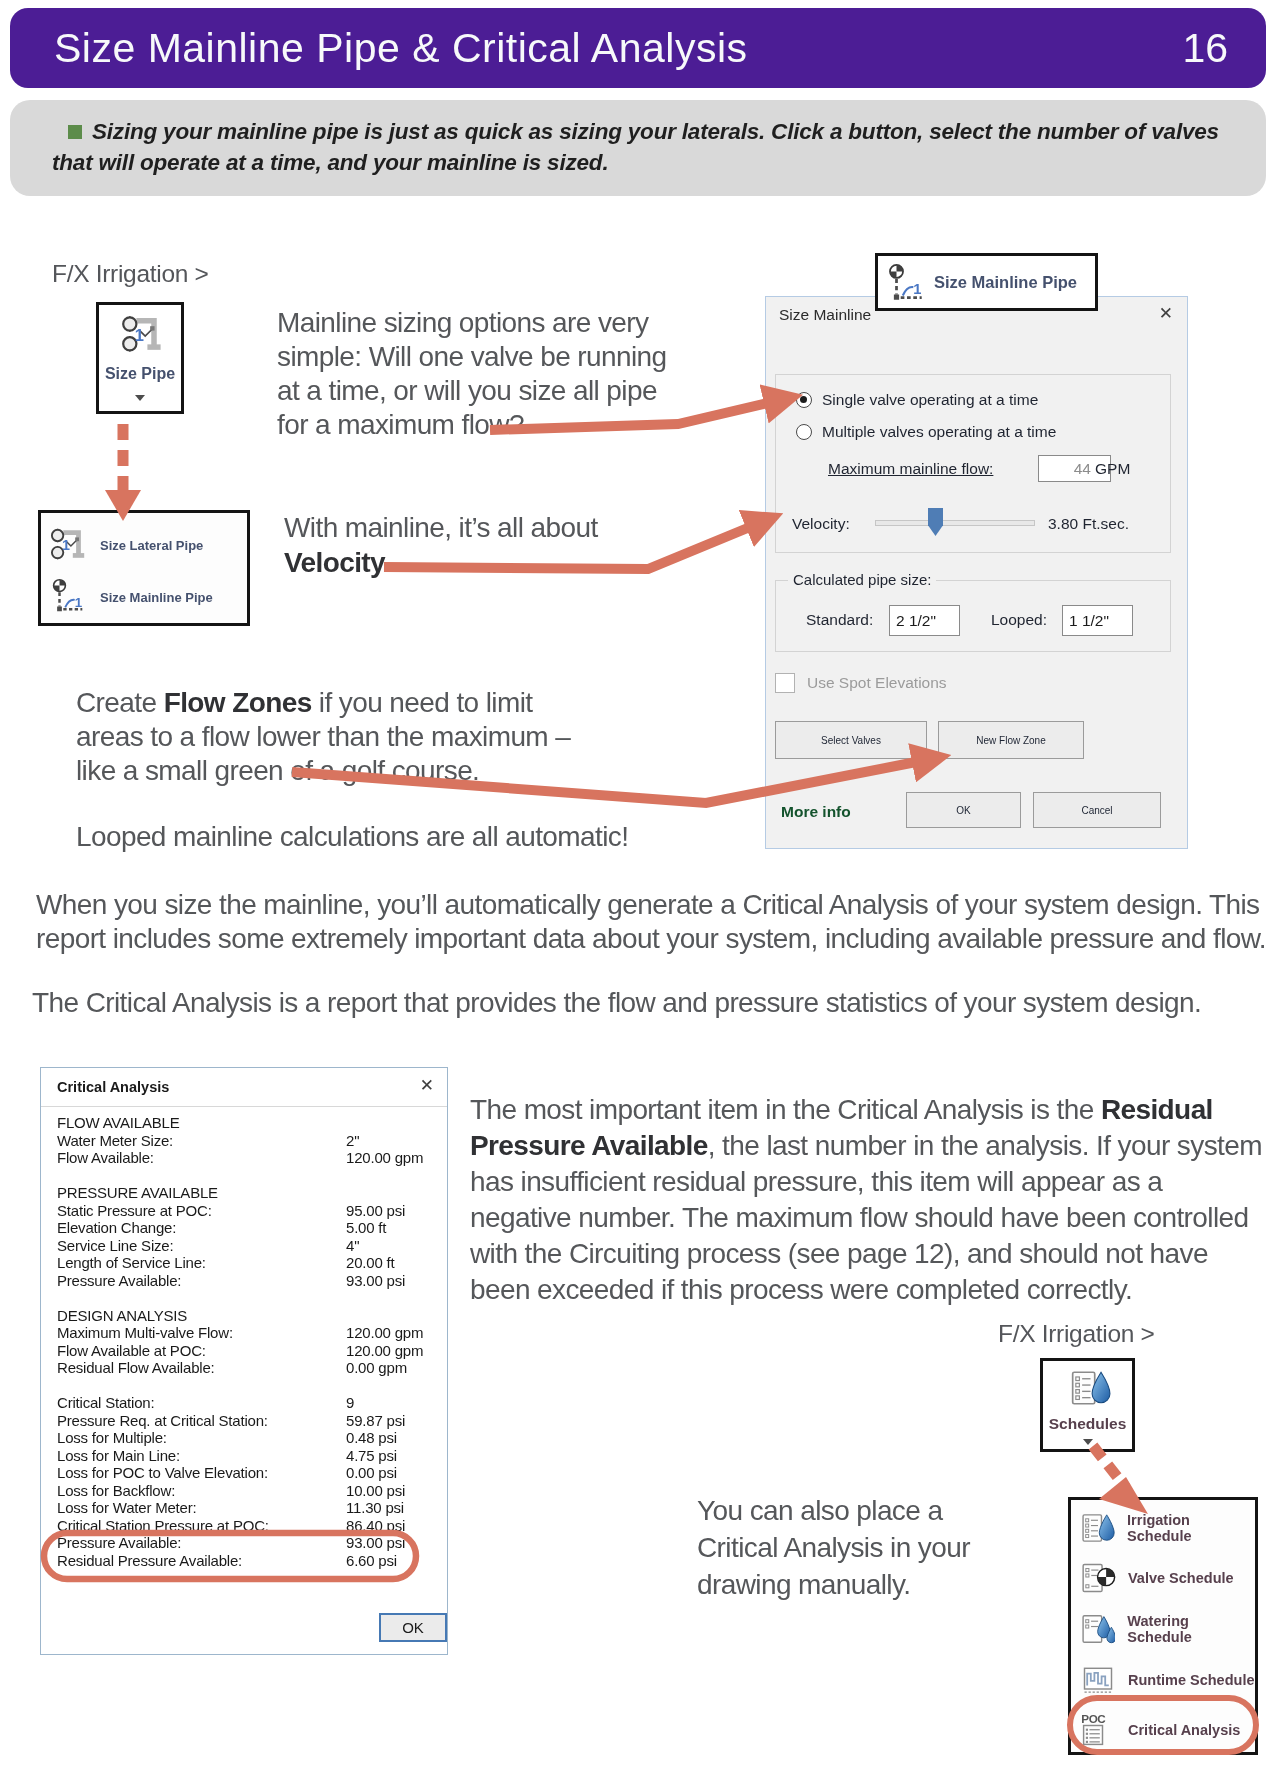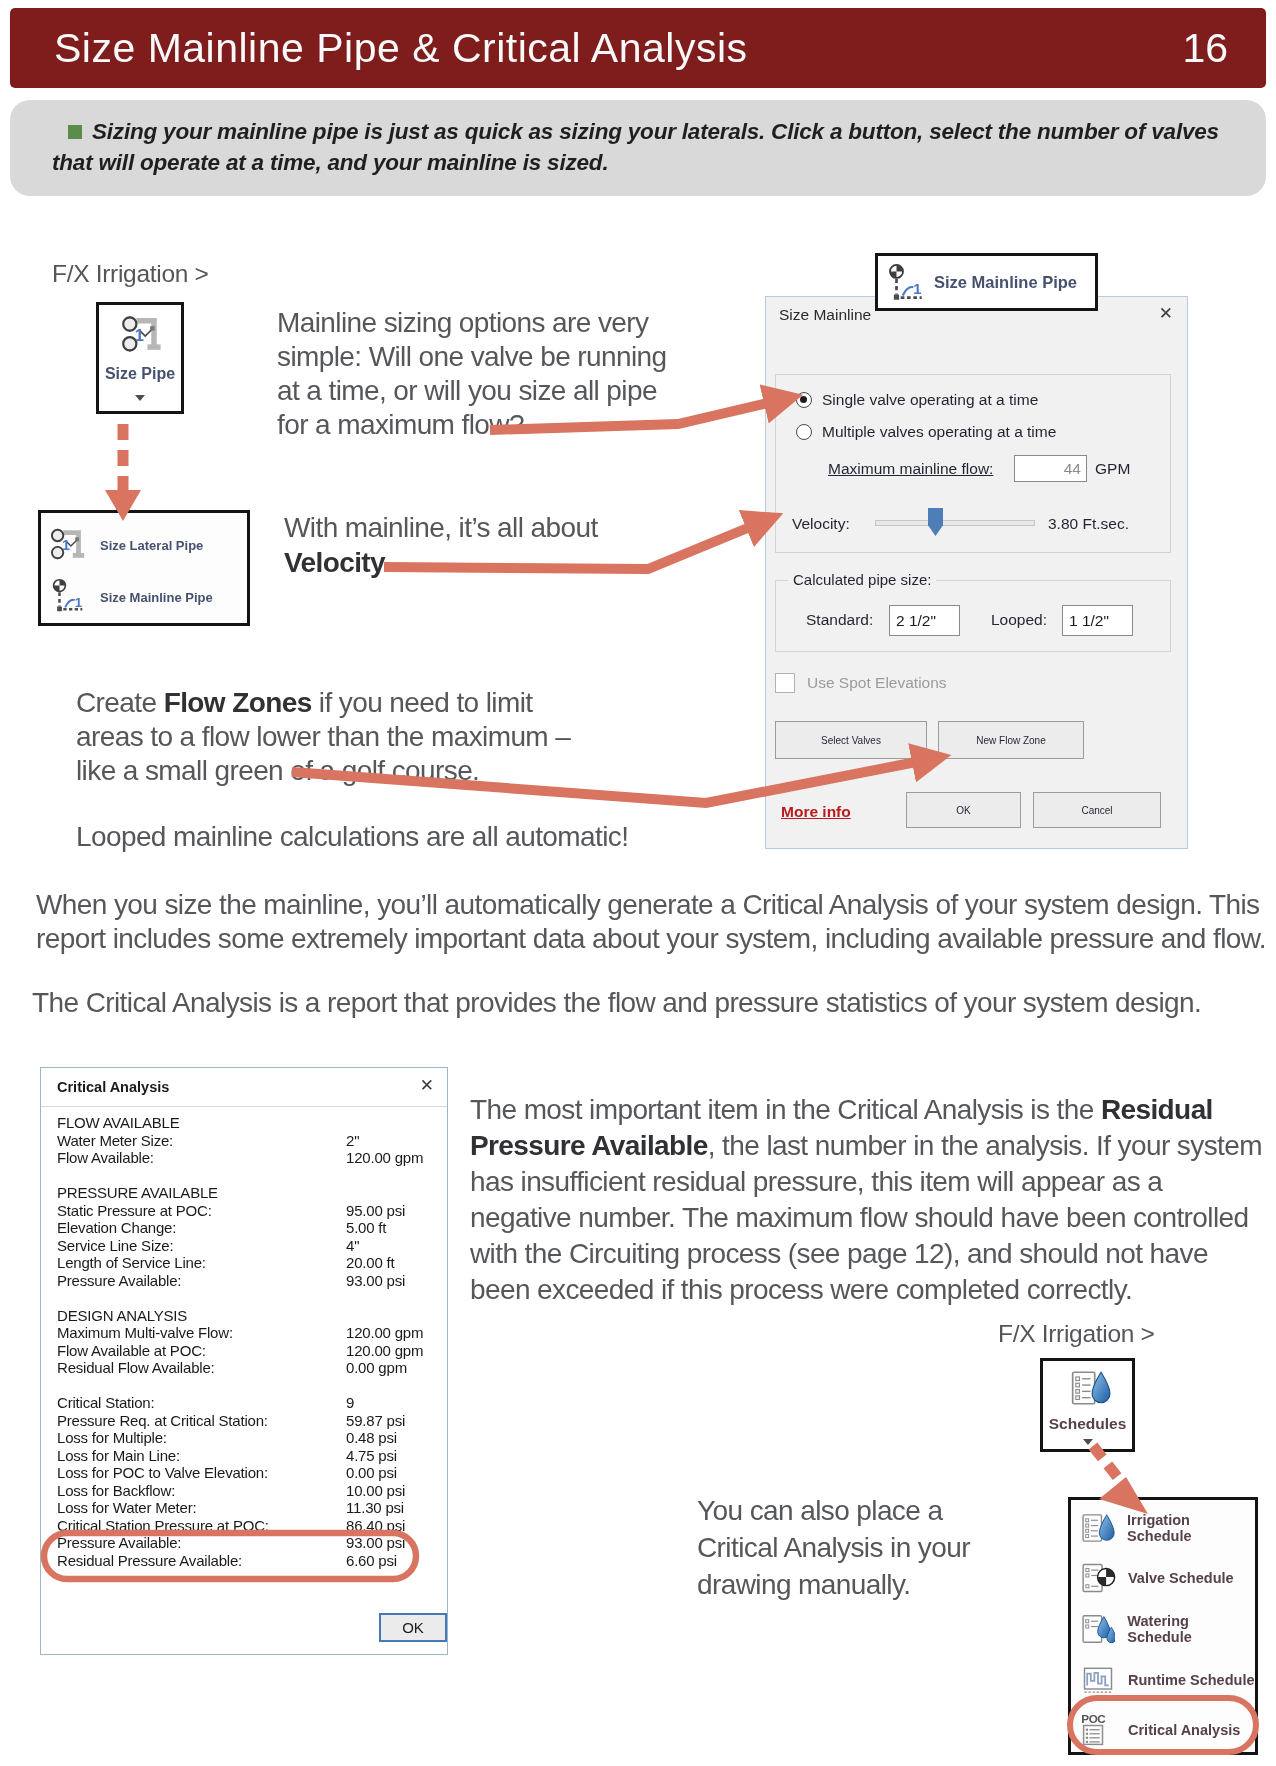--- a/index.html
+++ b/index.html
@@ -1,21 +1,21 @@
 <!DOCTYPE html>
 <html><head>
 <meta charset="utf-8">
 <style>
   html,body{margin:0;padding:0;background:#ffffff;}
   .page{position:relative;width:1276px;height:1766px;background:#fff;overflow:hidden;
         font-family:"Liberation Sans","DejaVu Sans",sans-serif;}
   .u{position:absolute;}
 
   
-  .hdr{left:10px;top:8px;width:1256px;height:80px;background:#7f1d1d;border-radius:5px;
+  .hdr{left:10px;top:8px;width:1256px;height:80px;background:#4c1d95;border-radius:18px;
        display:flex;align-items:center;justify-content:space-between;padding:0 38px 0 44px;box-sizing:border-box;}
   .hdr .t{color:#f7f9fa;font-size:41px;font-weight:400;letter-spacing:.5px;}
   .hdr .n{color:#f7f9fa;font-size:41px;font-weight:400;}
 
   
   .intro{left:10px;top:100px;width:1256px;height:96px;background:#d9d9d9;border-radius:20px;box-sizing:border-box;}
   .intro p{margin:0;position:absolute;left:42px;top:16px;width:1180px;font-size:22.5px;line-height:31px;
            font-weight:bold;font-style:italic;color:#1f1f1f;text-indent:16px;letter-spacing:-0.2px;}
   .bullet{display:inline-block;width:14px;height:14px;background:#5c8c4a;margin-right:10px;}
 
@@ -39,29 +39,29 @@
   .dlg{background:#f1f1f1;border:1.5px solid #b5cbe4;box-sizing:border-box;z-index:10;}
   .dlg-title{font-size:15.5px;color:#2b2b2b;}
   .close-x{font-size:17px;color:#404040;cursor:default;line-height:17px;}
   .grp{border:1px solid #d3d3d3;box-sizing:border-box;}
   .grp-legend{position:absolute;background:#f1f1f1;padding:0 5px;font-size:15px;color:#1f2430;}
   .dlbl{font-size:15.5px;color:#1f2430;white-space:nowrap;}
   .radio{width:16px;height:16px;border:1.5px solid #4a4a4a;border-radius:50%;background:#fff;box-sizing:border-box;position:relative;}
   .radio.on::after{content:"";position:absolute;left:3px;top:3px;width:7px;height:7px;border-radius:50%;background:#1c1c1c;}
   .field{background:#fff;border:1px solid #8a8a8a;box-sizing:border-box;font-size:15.5px;color:#1b1b1b;
          display:flex;align-items:center;}
-  .field.dis{color:#8c8c8c;justify-content:flex-end;padding-right:5px;}
+  .field.dis{color:#8c8c8c;justify-content:flex-end;padding-right:19px;margin-left:24px;}
   .field.pv{padding-left:6px;}
   .groove{background:#e8e8e8;border:1px solid #c6c6c6;height:4px;box-sizing:content-box;}
   .thumb{width:15px;height:28px;background:#4f7db5;clip-path:polygon(0 0,100% 0,100% 62%,50% 100%,0 62%);}
   .chk{width:20px;height:20px;background:#fff;border:1.5px solid #b2b2b2;box-sizing:border-box;}
   .graylbl{font-size:15.5px;color:#9b9b9b;}
   .wbtn{background:#ececec;border:1.5px solid #9b9b9b;box-sizing:border-box;font-size:10px;color:#1d2433;
         display:flex;align-items:center;justify-content:center;}
-  .link{font-size:15.5px;font-weight:bold;color:#b91c1c;text-decoration:underline;}
+  .link{font-size:15.5px;font-weight:bold;color:#14532d;}
 
   
   .cadlg{background:#ffffff;border:1.5px solid #9db6cc;box-sizing:border-box;z-index:10;}
   .ca-title{font-size:14.5px;font-weight:bold;color:#1a1a1a;}
   .ca-sep{position:absolute;left:0;right:0;top:38px;border-top:1px solid #d8d8d8;}
   .ca-rows{position:absolute;left:16px;top:46px;right:8px;}
   .ca-row{display:flex;height:17.5px;line-height:17.5px;font-size:15px;color:#1a1a1a;letter-spacing:-0.2px;}
   .ca-row .lbl{width:289px;flex:none;}
   .ca-row .val{flex:1;}
   .ca-ok{position:absolute;left:338px;top:545px;width:68px;height:29px;background:#ebebeb;border:2px solid #4679b4;

